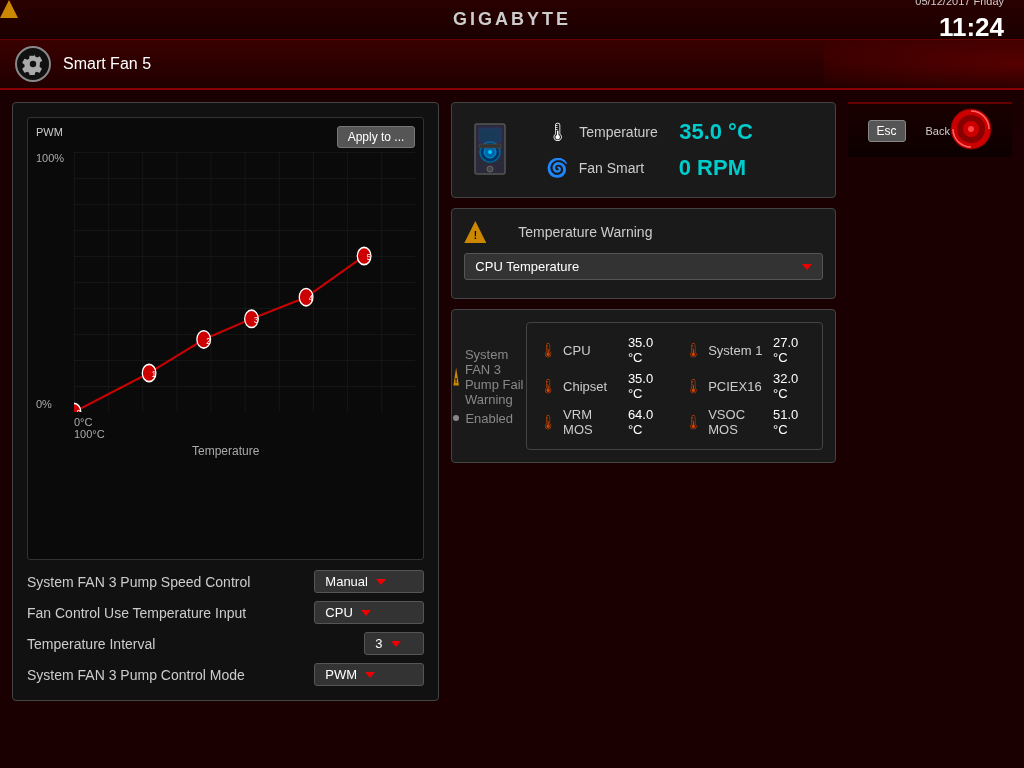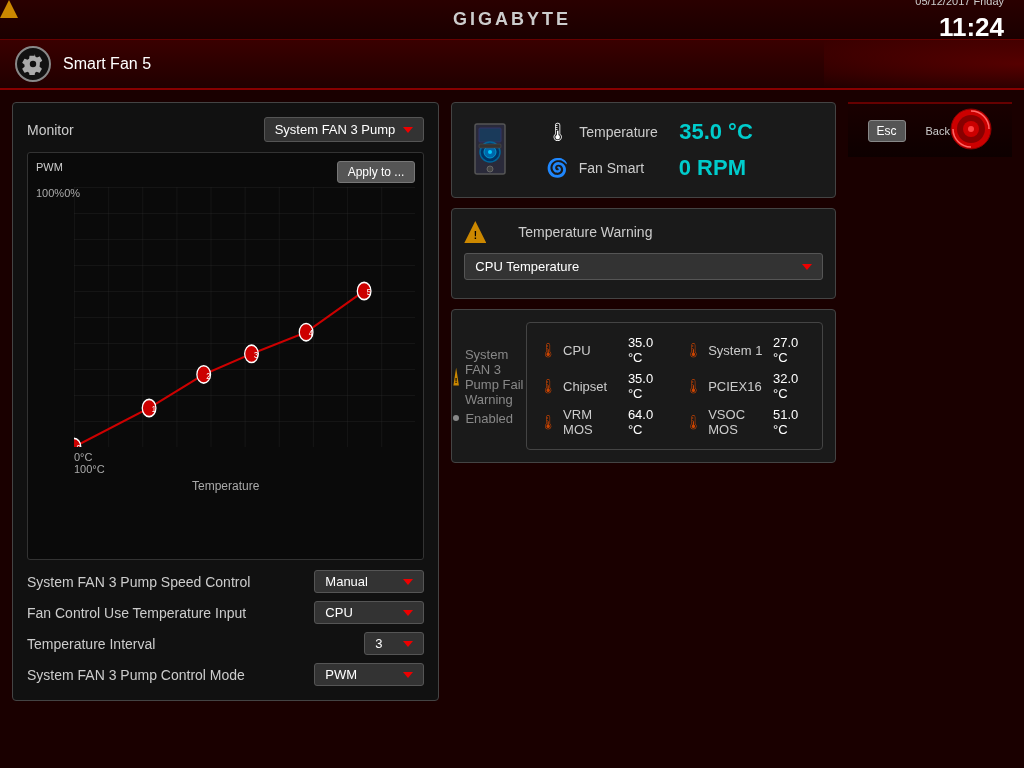--- a/index.html
+++ b/index.html
@@ -165,21 +165,21 @@
       height: 260px;
       margin-top: 4px;
     }
     .y-labels {
       position: absolute;
       left: 0;
       top: 0;
       height: 100%;
       width: 38px;
       display: flex;
-      flex-direction: row;
+      flex-direction: column;
       justify-content: space-between;
       font-size: 11px;
       color: #aaa;
       padding-bottom: 2px;
     }
     .grid-and-line {
       position: absolute;
       left: 38px;
       right: 0;
       top: 0;
@@ -226,21 +226,20 @@
       background: #333;
       border: 1px solid #555;
       border-radius: 3px;
       color: #fff;
       font-size: 13px;
       padding: 3px 10px;
       display: flex;
       align-items: center;
       gap: 8px;
       min-width: 110px;
-      justify-content: space-between;
     }
 
     
     .right-panel {
       flex: 1;
       display: flex;
       flex-direction: column;
       gap: 10px;
     }
 
@@ -451,27 +450,20 @@
     <svg width="22" height="22" viewBox="0 0 24 24" fill="#aaa">
       <path d="M12 15.5A3.5 3.5 0 0 1 8.5 12 3.5 3.5 0 0 1 12 8.5a3.5 3.5 0 0 1 3.5 3.5 3.5 3.5 0 0 1-3.5 3.5m7.43-2.92c.04-.34.07-.68.07-1.08s-.03-.73-.07-1.08l2.32-1.82c.21-.16.27-.46.13-.7l-2.2-3.81c-.13-.23-.42-.31-.65-.23l-2.73 1.1c-.57-.43-1.17-.79-1.84-1.06l-.41-2.91C13.76 3.13 13.5 3 13.18 3h-4.4c-.32 0-.58.13-.61.34l-.41 2.91c-.67.27-1.27.63-1.84 1.06L3.19 6.22a.526.526 0 0 0-.65.23L.34 10.26c-.14.24-.08.54.13.7l2.32 1.82C2.75 13.12 2.72 13.48 2.72 13.88s.03.73.07 1.08L.47 16.78a.517.517 0 0 0-.13.7l2.2 3.81c.13.23.42.31.65.23l2.73-1.1c.57.43 1.17.79 1.84 1.06l.41 2.91c.03.22.29.34.61.34h4.4c.32 0 .58-.12.61-.34l.41-2.91c.67-.27 1.27-.63 1.84-1.06l2.73 1.1c.23.08.52 0 .65-.23l2.2-3.81c.14-.24.08-.54-.13-.7l-2.32-1.82z"></path>
     </svg>
   </div>
   <span class="subheader-title">Smart Fan 5</span>
 </div>
 
 <div class="main-content">
 
   <div class="left-panel">
-    <div class="monitor-row">
-      <span class="monitor-label">Monitor</span>
-      <div class="dropdown-btn">
-        <span>System FAN 3 Pump</span>
-        <div class="dropdown-arrow"></div>
-      </div>
-    </div>
 
     <div class="chart-container">
       <div class="chart-top-row">
         <span class="pwm-label">PWM</span>
         <button class="apply-btn">Apply to ...</button>
       </div>
 
       <div class="chart-grid-area">
         <div class="y-labels">
           <span>100%</span>

